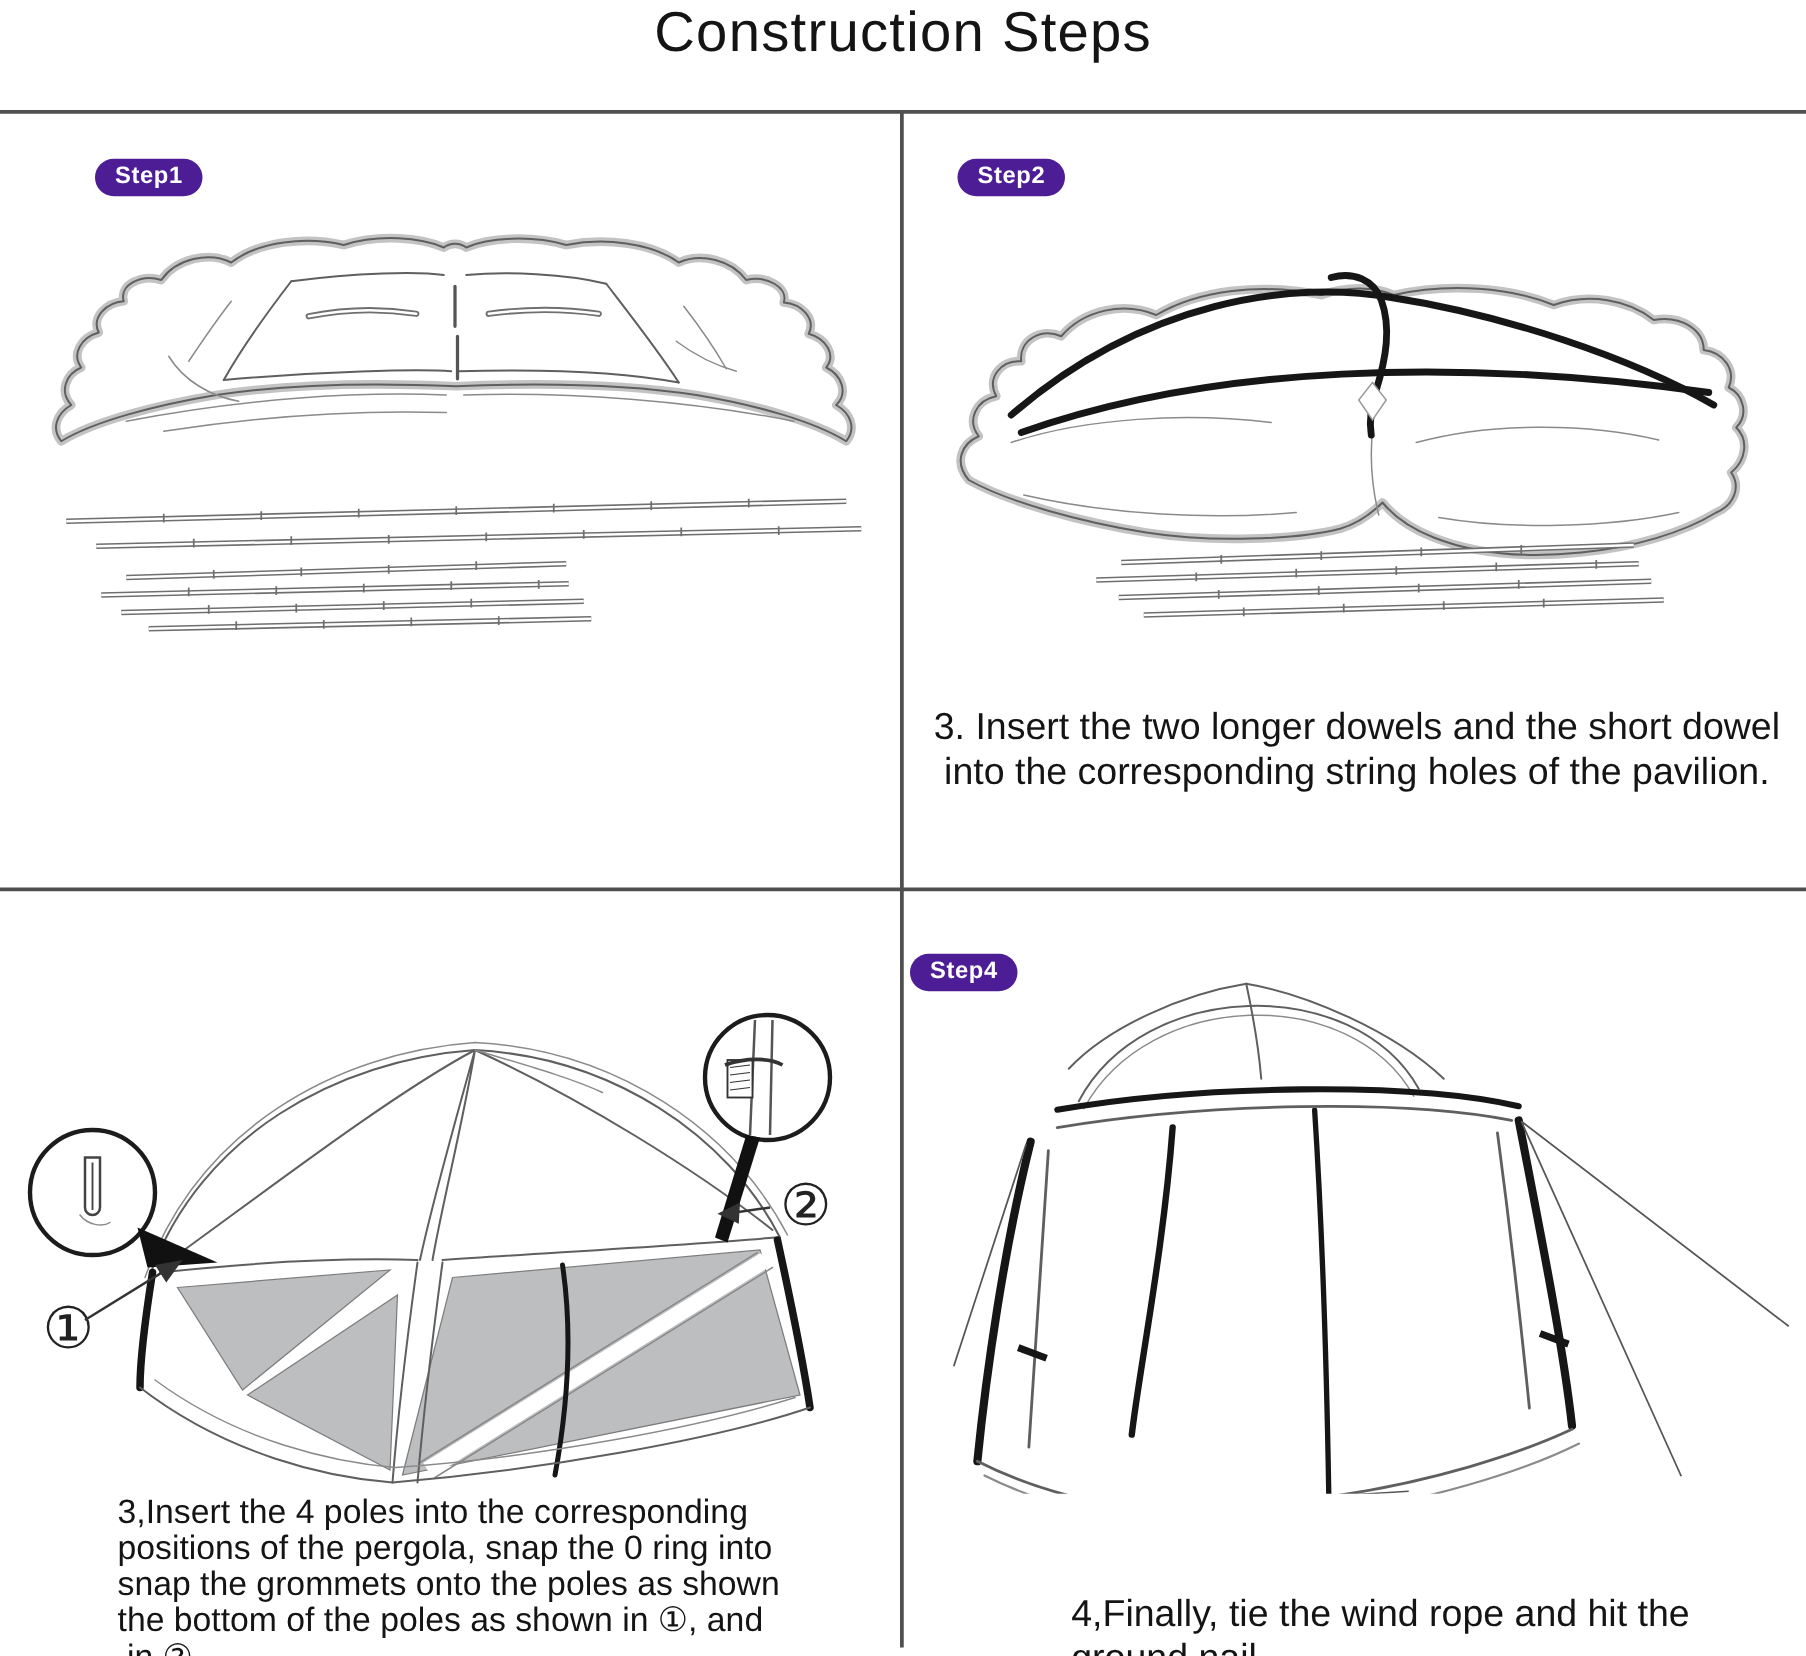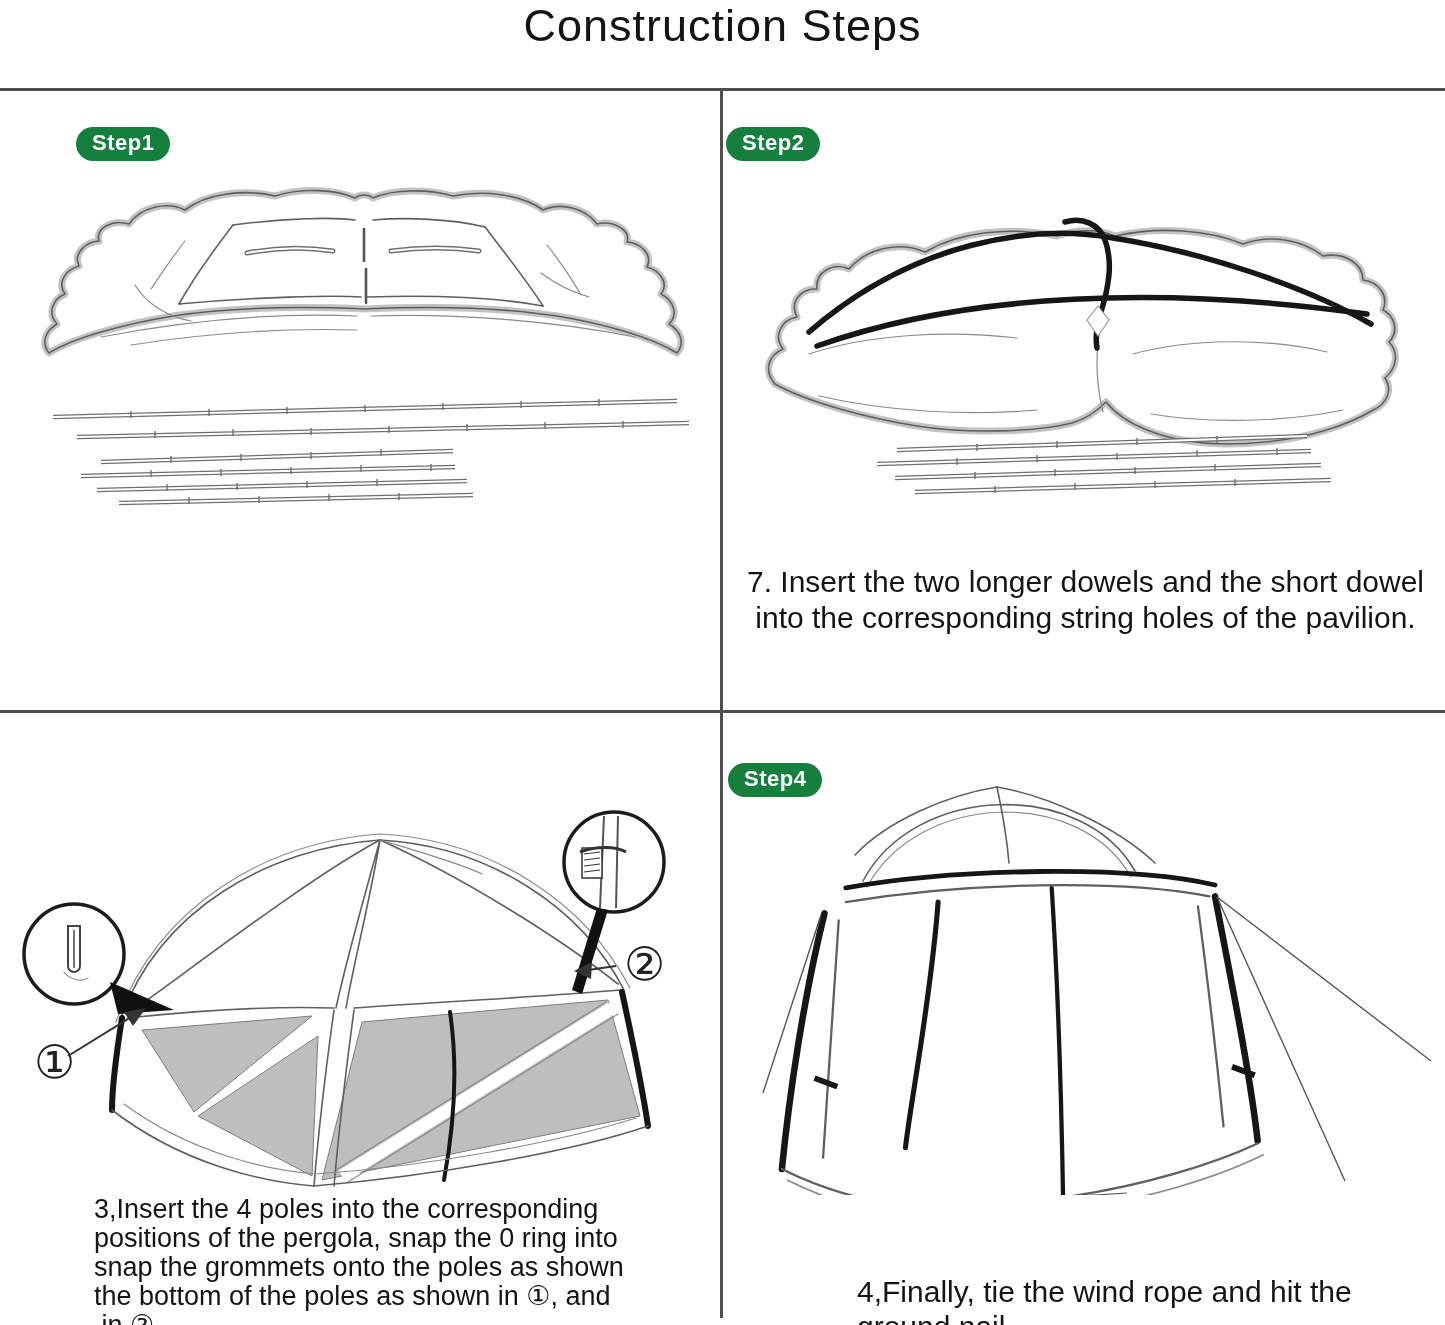--- a/index.html
+++ b/index.html
@@ -4,22 +4,22 @@
 <style>
   html,body{margin:0;padding:0;background:#ffffff;}
   #page{position:relative;width:1445px;height:1325px;background:#ffffff;overflow:hidden;
         font-family:"Liberation Sans","DejaVu Sans",sans-serif;color:#111;}
   .title{position:absolute;top:0;left:0;width:100%;text-align:center;
          font-size:45px;font-weight:400;letter-spacing:1px;color:#141414;}
   .rule{position:absolute;background:#4f4f4f;}
   .rule-top{left:0;top:88px;width:1445px;height:3px;}
   .rule-mid{left:0;top:710px;width:1445px;height:3px;}
   .rule-vert{left:720px;top:88px;width:3px;height:1230px;}
-  .badge{position:absolute;background:#15803d;color:#fff;font-weight:bold;
-         font-size:22px;padding:3px 16px 5px 16px;border-radius:22px;letter-spacing:0.5px;}
+  .badge{position:absolute;background:#4c1d95;color:#fff;font-weight:bold;
+         font-size:19px;padding:3px 16px 5px 16px;border-radius:22px;letter-spacing:0.5px;}
   .caption{position:absolute;color:#141414;}
   .caption span{display:block;white-space:pre;}
   .cap1{left:66px;top:571px;font-size:30px;line-height:37px;}
   .cap2{left:733px;top:564px;width:705px;text-align:center;font-size:30px;line-height:36px;}
   .cap3{left:94px;top:1195px;font-size:27px;line-height:29px;}
   .cap4{left:857px;top:1274px;font-size:30px;line-height:35px;}
   .illus{position:absolute;}
   .ln{fill:none;stroke:#5f5f5f;stroke-width:1.6;stroke-linecap:round;stroke-linejoin:round;}
   .thin{fill:none;stroke:#8a8a8a;stroke-width:1.2;stroke-linecap:round;}
   .dark{fill:none;stroke:#161616;stroke-linecap:round;stroke-linejoin:round;}
@@ -94,21 +94,21 @@
       <path d="M132,299v7 M202,298v7 M272,296v7 M342,294v7" stroke="#6f6f6f" stroke-width="1.4" fill="none"></path>
     </g>
     <g>
       <line x1="84" y1="318" x2="438" y2="310" stroke="#6f6f6f" stroke-width="4.5"></line>
       <line x1="84" y1="318" x2="438" y2="310" stroke="#fff" stroke-width="2"></line>
       <path d="M154,312v7 M224,311v7 M294,309v7 M364,308v7" stroke="#6f6f6f" stroke-width="1.4" fill="none"></path>
     </g>
   </svg>
 
 
-  <div class="badge" style="left:726px;top:127px">Step2</div>
+  <div class="badge" style="left:766px;top:127px">Step2</div>
 
   <svg class="illus" style="left:745px;top:172px" width="690" height="350" viewBox="0 0 690 350">
     <path d="M30,212 C18,198 24,183 38,177 C28,164 36,148 52,145 C44,130 56,116 72,117 C70,100 88,90 104,97 C122,76 154,69 180,80 C214,60 264,54 312,64 C332,57 354,57 370,64 C414,54 464,58 498,72 C526,62 558,68 578,84 C600,80 618,92 618,108 C634,110 644,124 638,138 C650,144 654,160 644,170 C654,180 652,196 640,206 C648,218 642,232 628,238 C602,254 562,266 520,270 C472,275 432,270 402,258 C384,251 370,241 361,230 C352,239 341,247 327,251 C292,260 222,262 172,254 C122,246 62,230 30,212 Z" fill="#ffffff" stroke="#c3c3c3" stroke-width="7" stroke-linejoin="round"></path>
     <path d="M30,212 C18,198 24,183 38,177 C28,164 36,148 52,145 C44,130 56,116 72,117 C70,100 88,90 104,97 C122,76 154,69 180,80 C214,60 264,54 312,64 C332,57 354,57 370,64 C414,54 464,58 498,72 C526,62 558,68 578,84 C600,80 618,92 618,108 C634,110 644,124 638,138 C650,144 654,160 644,170 C654,180 652,196 640,206 C648,218 642,232 628,238 C602,254 562,266 520,270 C472,275 432,270 402,258 C384,251 370,241 361,230 C352,239 341,247 327,251 C292,260 222,262 172,254 C122,246 62,230 30,212 Z" class="ln"></path>
     <g>
       <path class="thin" d="M64,182 C124,162 204,158 272,166"></path>
       <path class="thin" d="M74,224 C144,240 224,244 292,238"></path>
       <path class="thin" d="M388,182 C446,166 524,166 582,180"></path>
       <path class="thin" d="M406,242 C464,252 542,250 598,238"></path>
       <path class="thin" d="M354,162 C350,192 352,216 358,240"></path>
@@ -137,21 +137,21 @@
       <path d="M230,300v7 M310,297v7 M390,295v7 M470,292v7" stroke="#6f6f6f" stroke-width="1.4" fill="none"></path>
     </g>
     <g>
       <line x1="170" y1="320" x2="586" y2="308" stroke="#6f6f6f" stroke-width="4.5"></line>
       <line x1="170" y1="320" x2="586" y2="308" stroke="#fff" stroke-width="2"></line>
       <path d="M250,314v7 M330,311v7 M410,309v7 M490,307v7" stroke="#6f6f6f" stroke-width="1.4" fill="none"></path>
     </g>
   </svg>
 
   <div class="caption cap2">
-    <span>7. Insert the two longer dowels and the short dowel</span>
+    <span>3. Insert the two longer dowels and the short dowel</span>
     <span>into the corresponding string holes of the pavilion.</span>
   </div>
 
   <svg class="illus" style="left:12px;top:756px" width="700" height="437" viewBox="0 0 700 437">
 
     <g>
       <path class="thin" d="M104,266 C146,148 256,86 368,78 C482,84 574,148 618,232"></path>
       <path class="ln" stroke-width="2.4" d="M108,264 C148,152 258,92 368,84 C478,90 570,152 612,234"></path>
       <path class="ln" d="M368,84 C300,120 190,205 116,258"></path>
       <path class="ln" d="M368,84 C352,142 334,205 324,252 M368,84 C358,144 342,206 334,252"></path>

